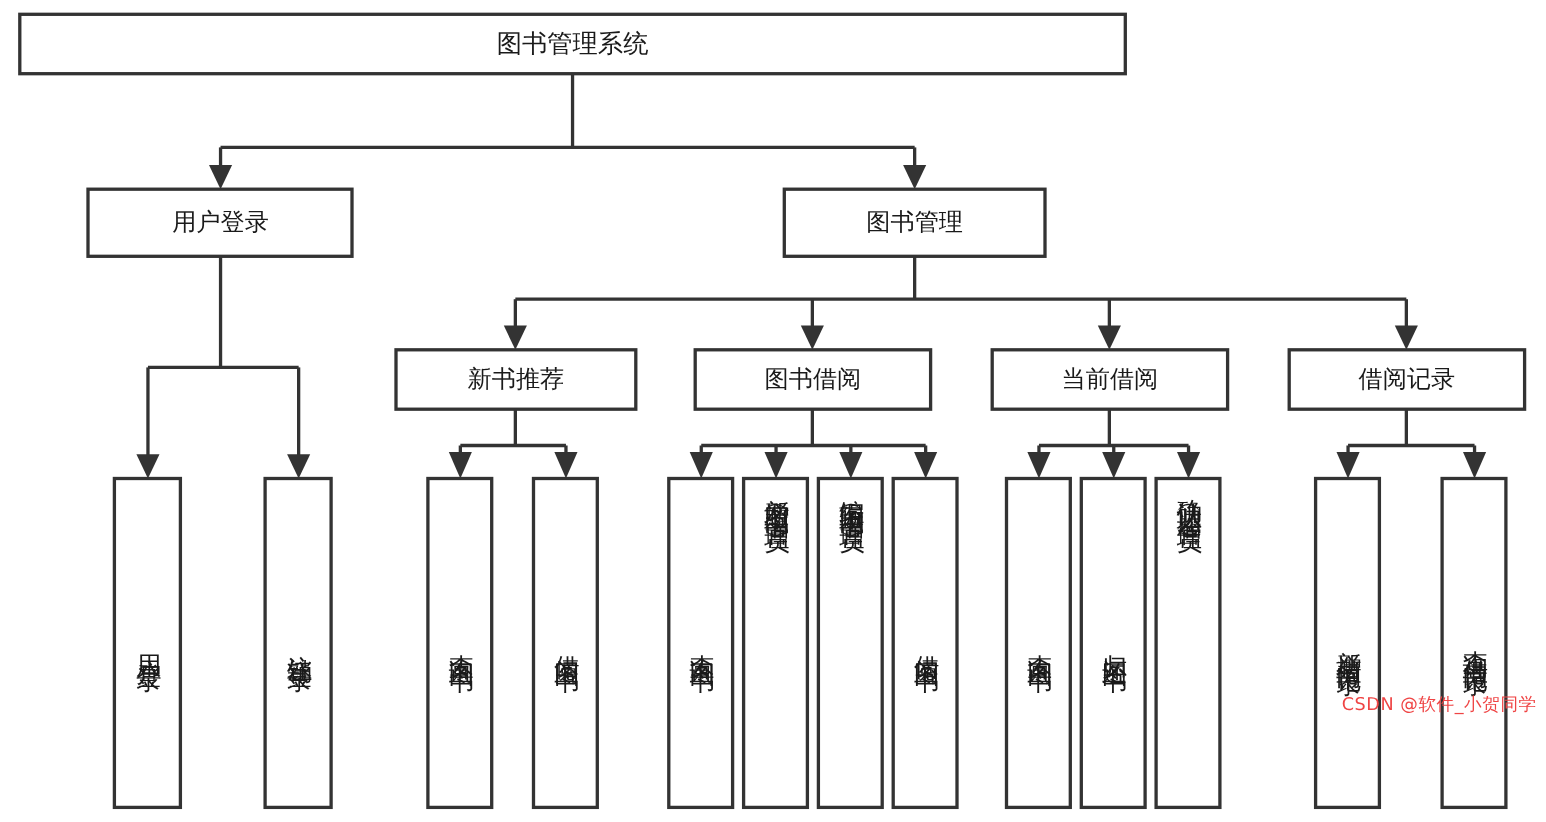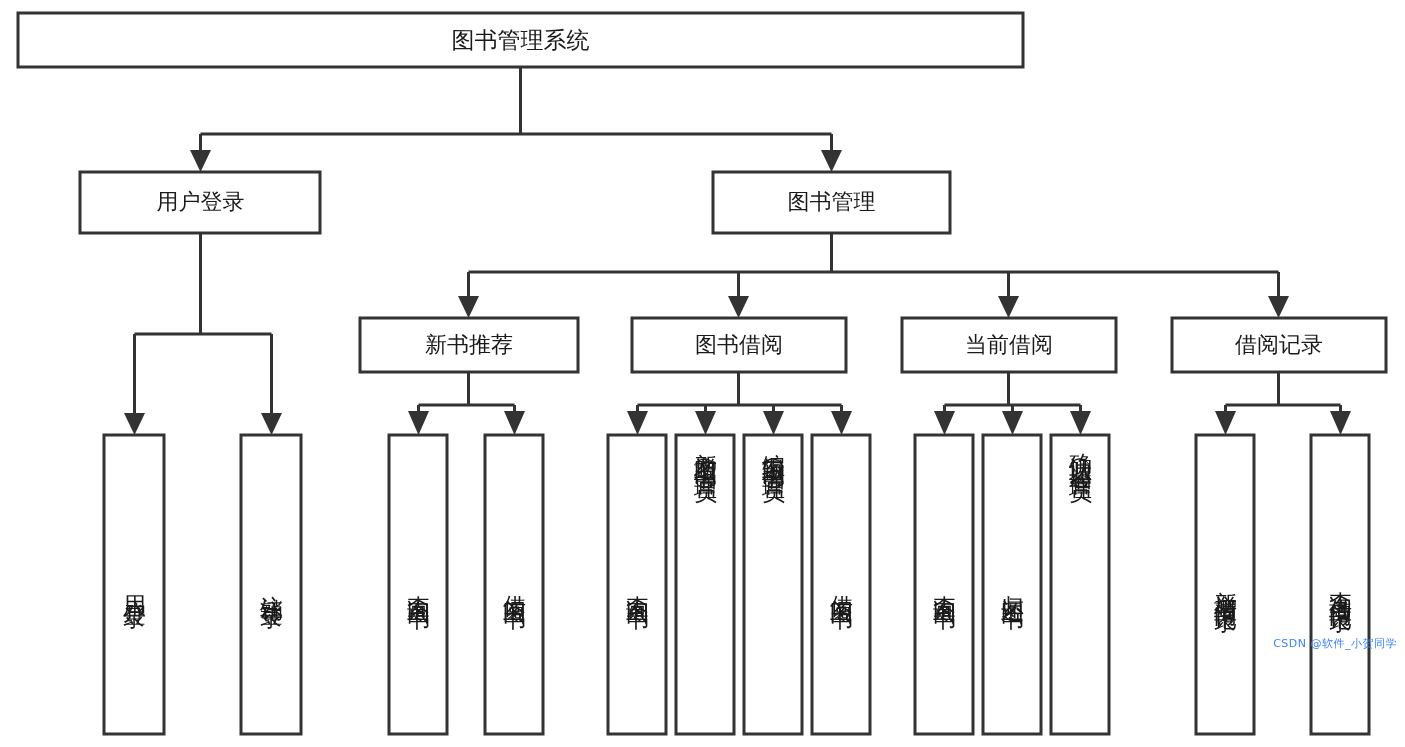--- a/index.html
+++ b/index.html
@@ -73,22 +73,22 @@
     letter-spacing: 4px;
     color: #1a1a1a;
     white-space: nowrap;
     text-align: center;
   }
   #watermark {
     position: absolute;
     right: 8px;
     bottom: 6px;
     font-family: "DejaVu Sans", "Liberation Sans", sans-serif;
-    font-size: 11px;
-    color: #3b82f6;
+    font-size: 16px;
+    color: #ef4444;
     letter-spacing: 0.5px;
     white-space: nowrap;
   }
 </style>
 </head>
 <body>
 
 <div id="diagram-root">
 
   <svg id="tree-svg" viewBox="0 0 1405 747">

